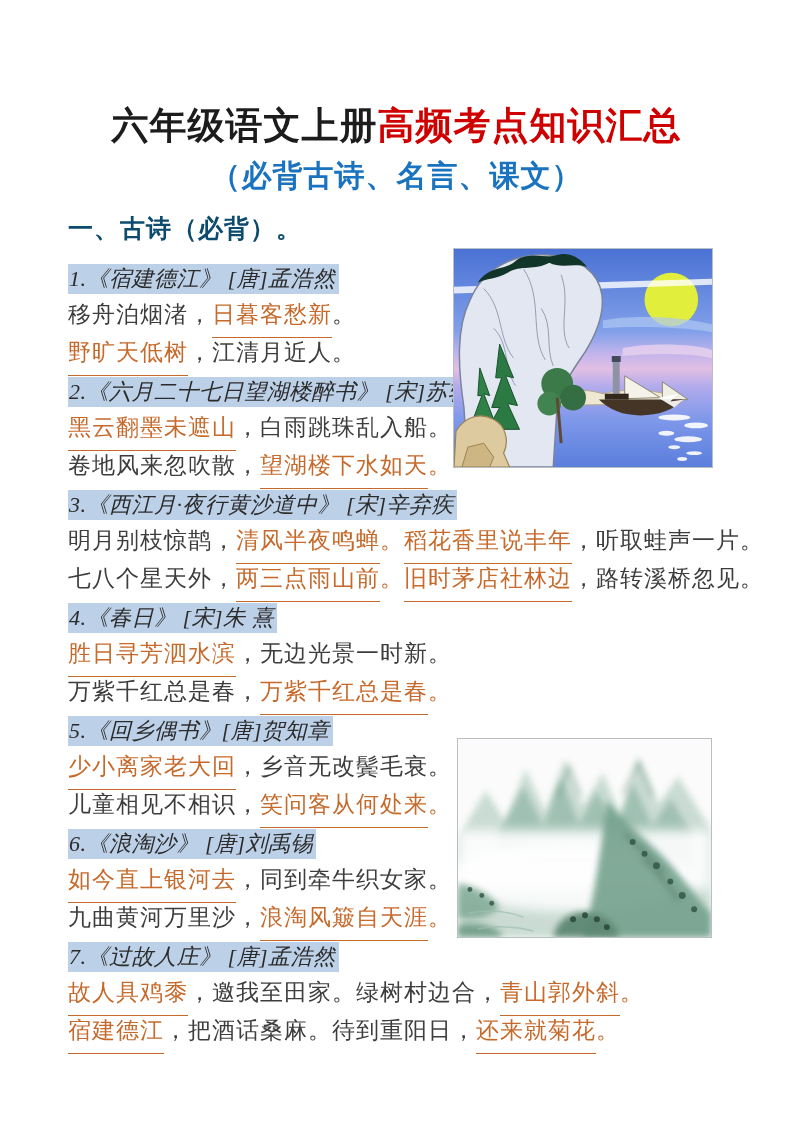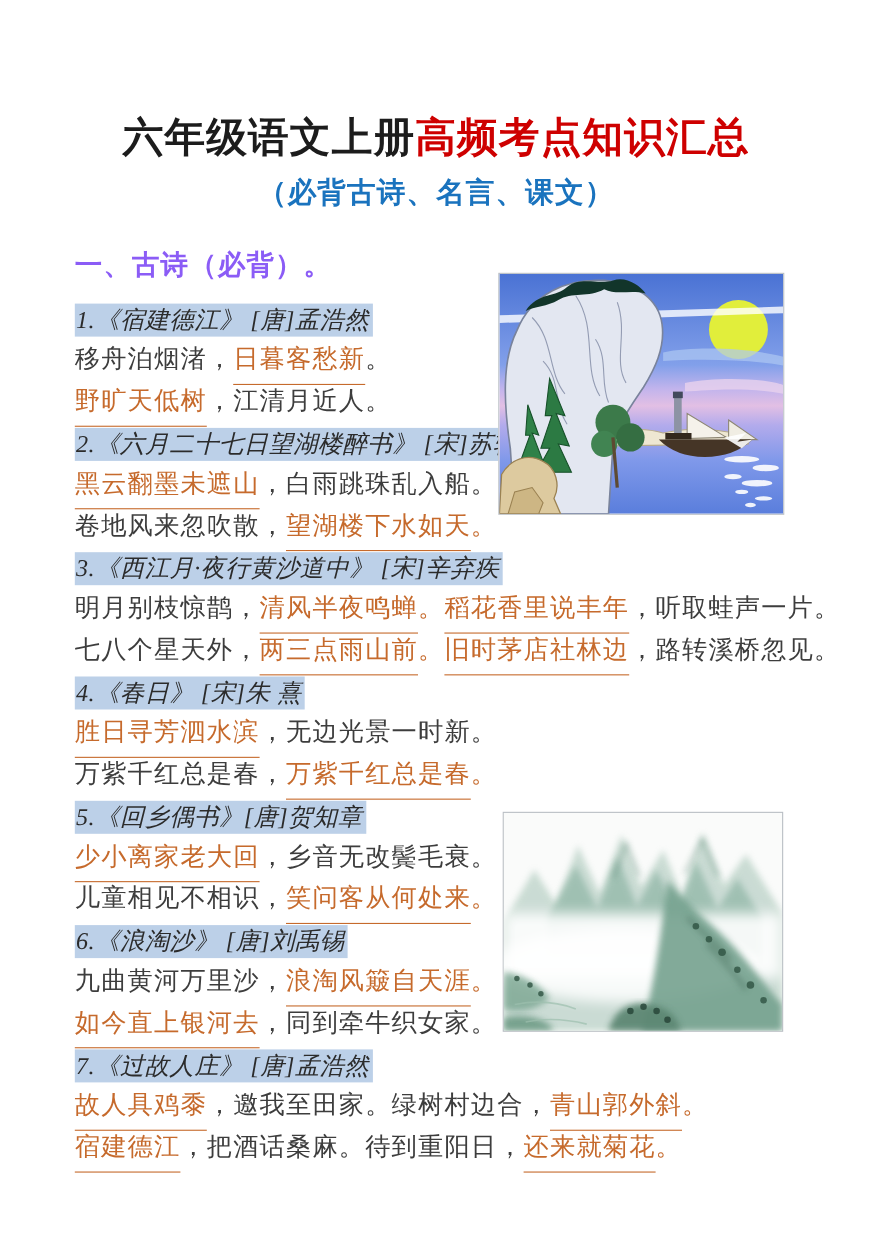--- a/index.html
+++ b/index.html
@@ -21,35 +21,35 @@
     font-size:37px;
     font-weight:700;
     line-height:48px;
     letter-spacing:1px;
     color:#1c1c1c;
     white-space:nowrap;
   }
   .doc-title .red{color:var(--title-red,#ce0000);}
   .doc-subtitle{
     text-align:center;
-    font-size:26px;
+    font-size:30px;
     font-weight:700;
     line-height:40px;
     margin-top:6px;
     letter-spacing:1px;
     color:var(--subtitle-blue,#1a73be);
     white-space:nowrap;
   }
 
   .section-heading{
-    margin:28px 0 0 68px;
+    margin:16px 0 0 68px;
     font-size:25px;
     font-weight:700;
     letter-spacing:1px;
-    color:#8b5cf6;
+    color:#0c4a6e;
   }
 
   
   .poems{margin:14px 0 0 68px;}
   .poem{margin:0;}
   .poem-title{
     display:inline-block;
     background:var(--highlight-bg,#bcd0e8);
     font-size:22px;
     line-height:30px;
@@ -90,21 +90,21 @@
   <div class="doc-subtitle">（必背古诗、名言、课文）</div>
 
   <div class="section-heading">一、古诗（必背）。</div>
 
   <div class="poems">
       <section class="poem"><div class="poem-title">1.《宿建德江》 [唐]孟浩然</div><div class="poem-line"><span class="">移舟泊烟渚，</span><span class="seg-u">日暮客愁新</span><span class="">。</span></div><div class="poem-line"><span class="seg-u">野旷天低树</span><span class="">，江清月近人。</span></div></section>
       <section class="poem"><div class="poem-title">2.《六月二十七日望湖楼醉书》 [宋]苏轼</div><div class="poem-line"><span class="seg-u">黑云翻墨未遮山</span><span class="">，白雨跳珠乱入船。</span></div><div class="poem-line"><span class="">卷地风来忽吹散，</span><span class="seg-u">望湖楼下水如天</span><span class="seg-o">。</span></div></section>
       <section class="poem"><div class="poem-title">3.《西江月·夜行黄沙道中》 [宋]辛弃疾</div><div class="poem-line"><span class="">明月别枝惊鹊，</span><span class="seg-u">清风半夜鸣蝉</span><span class="seg-o">。</span><span class="seg-u">稻花香里说丰年</span><span class="">，听取蛙声一片。</span></div><div class="poem-line"><span class="">七八个星天外，</span><span class="seg-u">两三点雨山前</span><span class="seg-o">。</span><span class="seg-u">旧时茅店社林边</span><span class="">，路转溪桥忽见。</span></div></section>
       <section class="poem"><div class="poem-title">4.《春日》 [宋]朱 熹</div><div class="poem-line"><span class="seg-u">胜日寻芳泗水滨</span><span class="">，无边光景一时新。</span></div><div class="poem-line"><span class="">万紫千红总是春，</span><span class="seg-u">万紫千红总是春</span><span class="seg-o">。</span></div></section>
       <section class="poem"><div class="poem-title">5.《回乡偶书》[唐]贺知章</div><div class="poem-line"><span class="seg-u">少小离家老大回</span><span class="">，乡音无改鬓毛衰。</span></div><div class="poem-line"><span class="">儿童相见不相识，</span><span class="seg-u">笑问客从何处来</span><span class="seg-o">。</span></div></section>
-      <section class="poem"><div class="poem-title">6.《浪淘沙》 [唐]刘禹锡</div><div class="poem-line"><span class="">九曲黄河万里沙，</span><span class="seg-u">浪淘风簸自天涯</span><span class="seg-o">。</span></div><div class="poem-line"><span class="seg-u">如今直上银河去</span><span class="">，同到牵牛织女家。</span></div></section>
+      <section class="poem"><div class="poem-title">6.《浪淘沙》 [唐]刘禹锡</div><div class="poem-line"><span class="seg-u">如今直上银河去</span><span class="">，同到牵牛织女家。</span></div><div class="poem-line"><span class="">九曲黄河万里沙，</span><span class="seg-u">浪淘风簸自天涯</span><span class="seg-o">。</span></div></section>
       <section class="poem"><div class="poem-title">7.《过故人庄》 [唐]孟浩然</div><div class="poem-line"><span class="seg-u">故人具鸡黍</span><span class="">，邀我至田家。绿树村边合，</span><span class="seg-u">青山郭外斜</span><span class="seg-o">。</span></div><div class="poem-line"><span class="seg-u">宿建德江</span><span class="">，把酒话桑麻。待到重阳日，</span><span class="seg-u">还来就菊花</span><span class="seg-o">。</span></div></section>
     </div>
 
   <div class="illus" id="illus-moon">
     <svg viewBox="0 0 260 220" preserveAspectRatio="none">
       <defs>
         <linearGradient id="skyg" x1="0" y1="0" x2="0" y2="1">
           <stop offset="0" stop-color="#4a72d4"></stop>
           <stop offset="0.38" stop-color="#82a0ea"></stop>
           <stop offset="0.48" stop-color="#c2b4ec"></stop>

